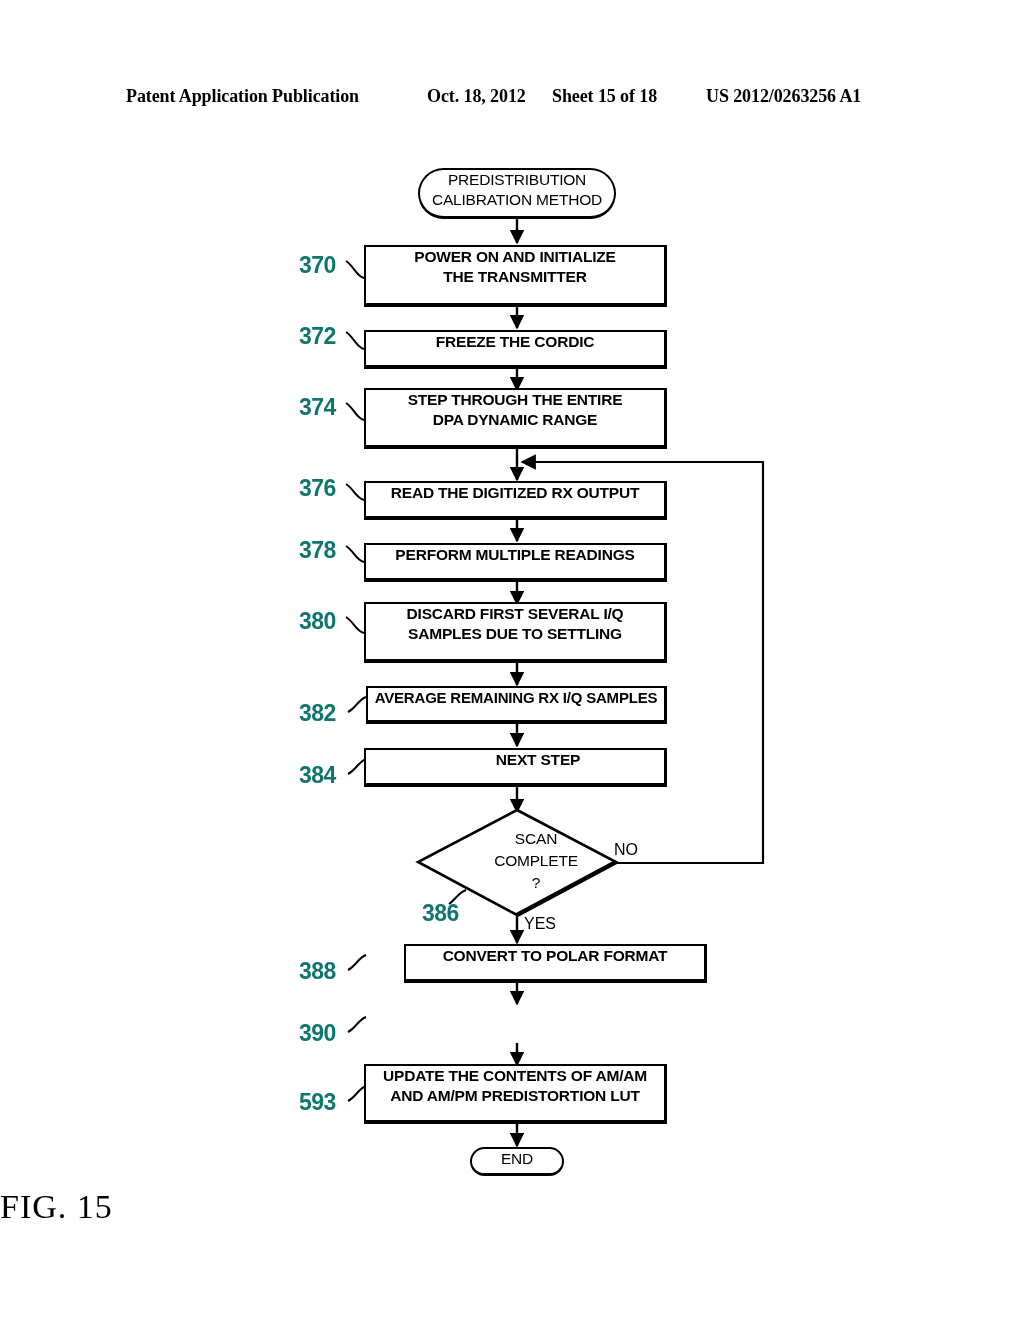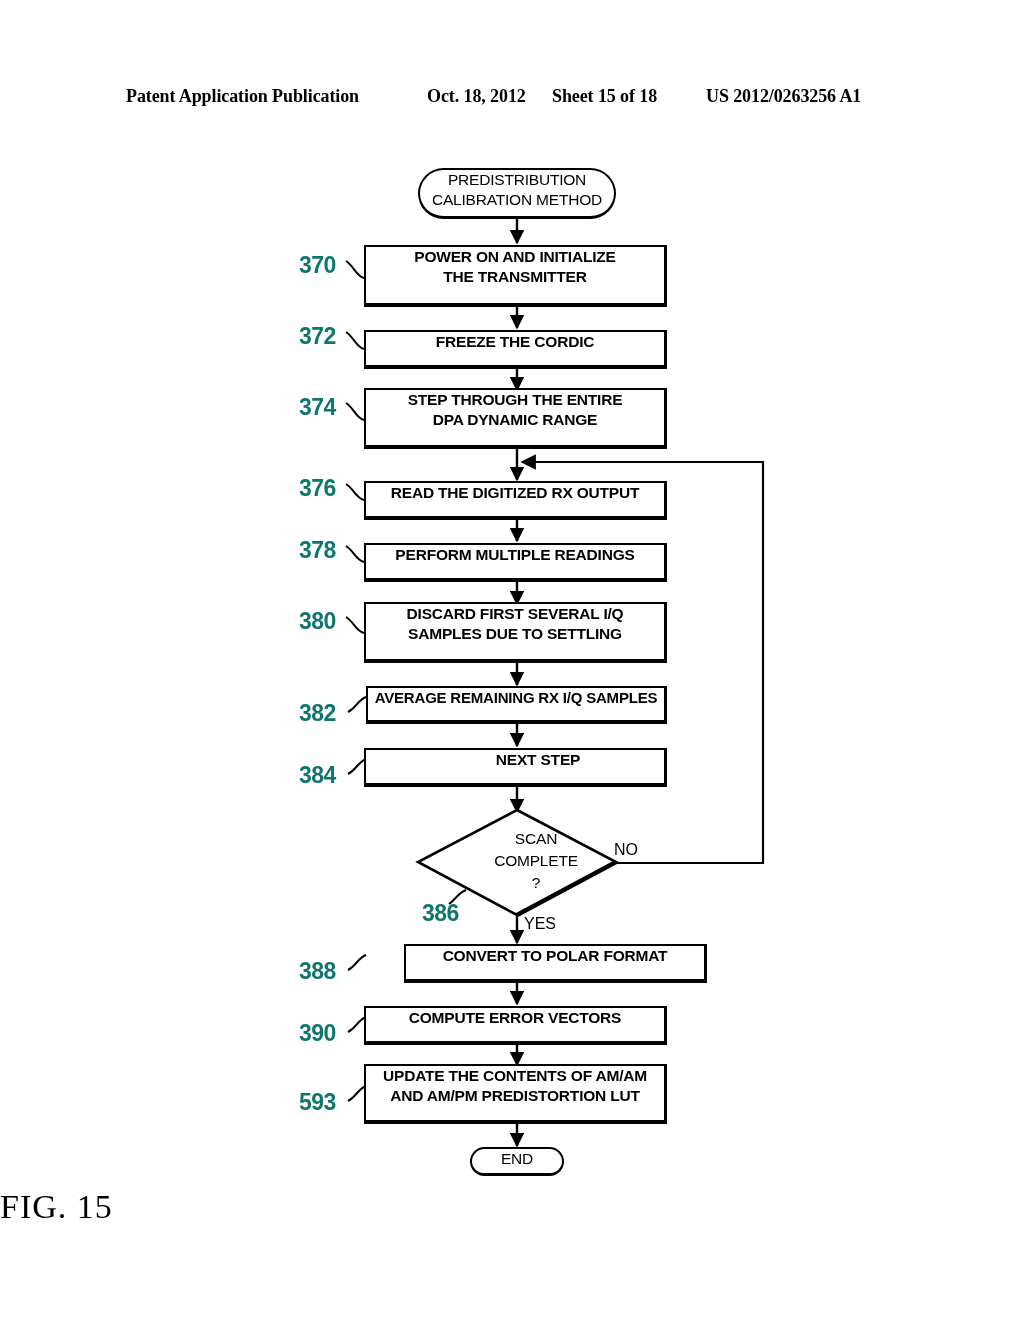--- a/index.html
+++ b/index.html
@@ -263,23 +263,20 @@
   </div>
   <div class="ref" style="left:422px; top:900px;">386</div>
   <div class="branch" style="left:614px; top:841px;">NO</div>
   <div class="branch" style="left:524px; top:915px;text-align:center;">YES</div>
 
   <div class="node proc" style="left:364px; top:944px; width:303px; height:39px;margin-left:40px;">
     <span class="node-label">CONVERT TO POLAR FORMAT</span>
   </div>
   <div class="ref" style="left:299px; top:958px;">388</div>
 
-  <div class="node proc" style="left:364px; top:1006px; width:303px; height:39px;">
-    <span class="node-label">COMPUTE ERROR VECTORS</span>
-  </div>
   <div class="ref" style="left:299px; top:1020px;">390</div>
 
   <div class="node proc" style="left:364px; top:1064px; width:303px; height:60px;">
     <span class="node-label">
       <span>UPDATE THE CONTENTS OF AM/AM</span><br>
       <span>AND AM/PM PREDISTORTION LUT</span>
     </span>
   </div>
   <div class="ref" style="left:299px; top:1089px;">593</div>
 

